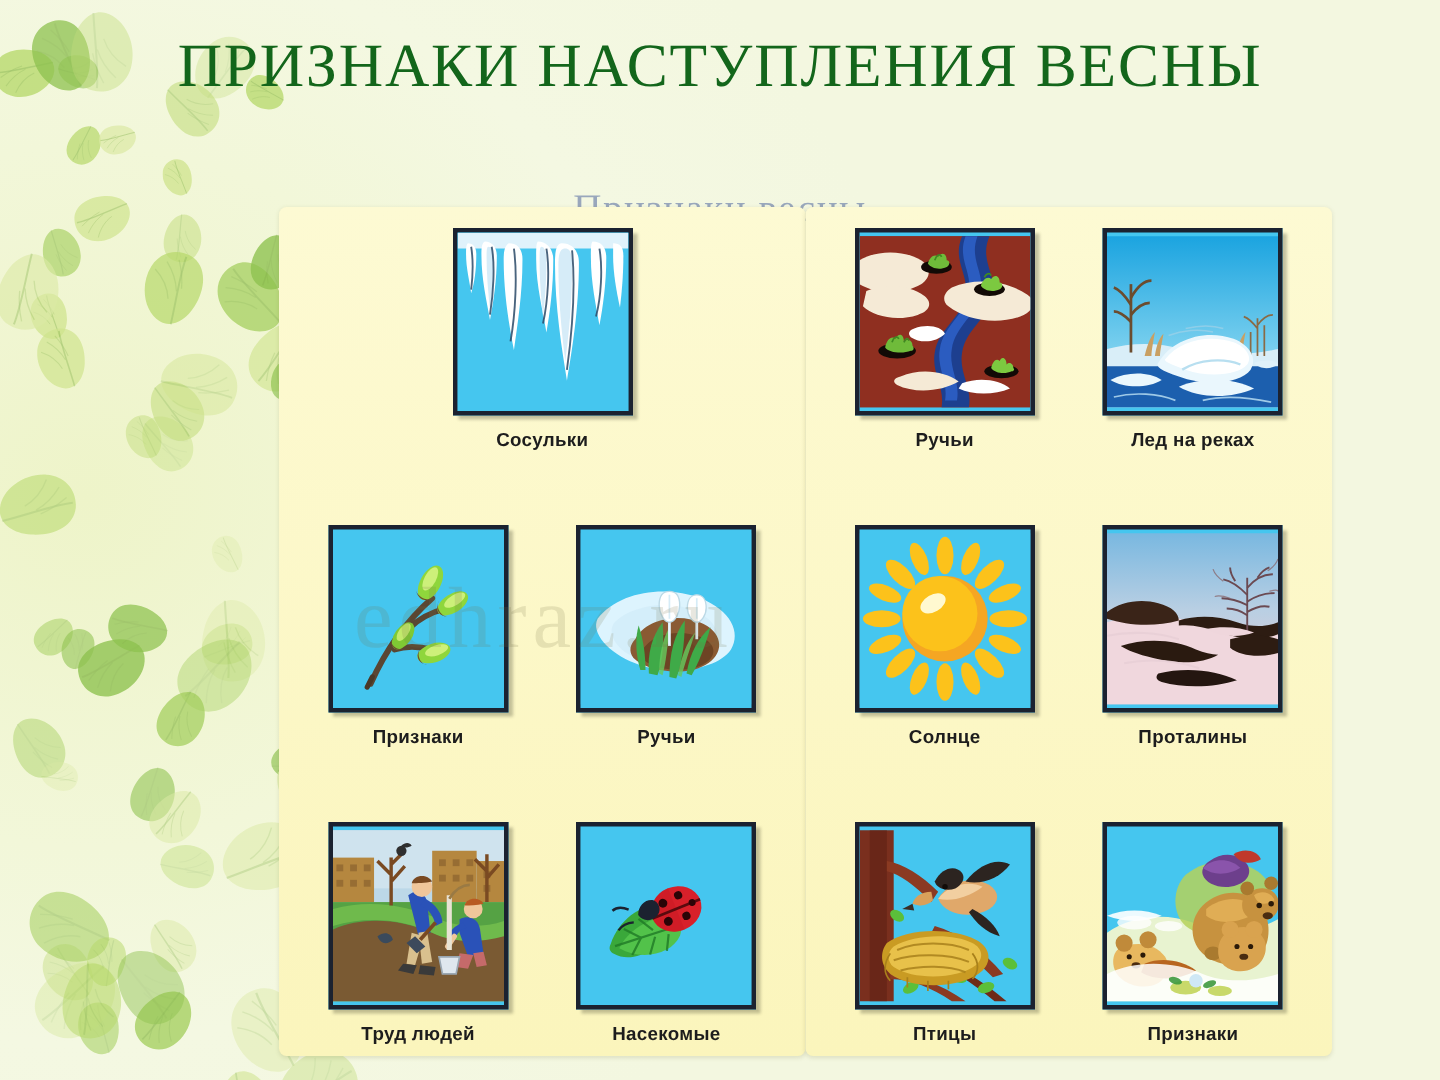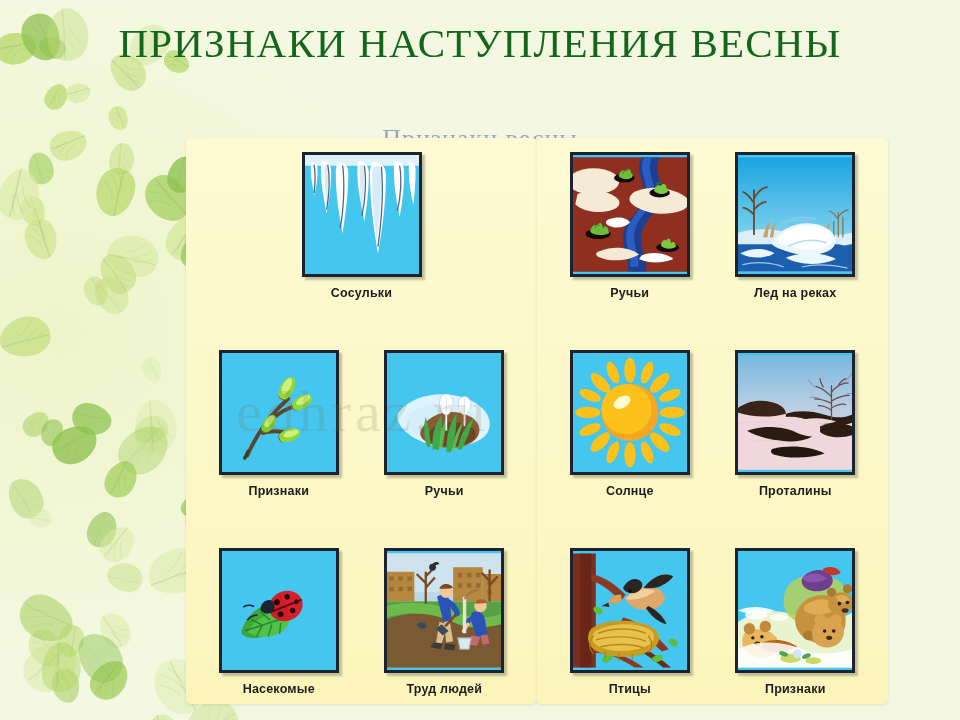--- a/index.html
+++ b/index.html
@@ -593,52 +593,20 @@
       </g>
     </svg>
           </div>
           <div class="caption">Ручьи</div>
         </div>
       </div>
       <div class="row">
         <div class="cell">
           <div class="frame">
     <svg viewBox="0 0 100 100">
-      <rect width="100" height="100" fill="#45c6ef"></rect>
-      <g transform="translate(50,56) rotate(-18)">
-        <path d="M-34 0c10-13 26-17 36-12 3 2 3 7 0 12-9 13-28 15-36 6-2-2-2-4 0-6z" fill="#3aa83a"></path>
-        <path d="M-30 4c10 11 28 13 36 4 3-4 3-9 0-11-10-6-28-2-36 7z" fill="#52c24a"></path>
-        <g stroke="#1f7a26" stroke-width="1.3" fill="none" opacity=".8">
-          <path d="M-32 2h34"></path>
-          <path d="M-24-6l8 8M-14-9l6 9M-4-10l4 9M-24 10l8-8M-14 13l6-9M-4 14l4-9"></path>
-        </g>
-      </g>
-      <g transform="translate(56,46) rotate(-22)">
-        <ellipse cx="0" cy="0" rx="15" ry="13" fill="#d8202a"></ellipse>
-        <path d="M-15 0c0-7 7-13 15-13v26c-8 0-15-6-15-13z" fill="#c2161f" opacity=".35"></path>
-        <path d="M-15 0h30" stroke="#5a0a0e" stroke-width="1.6"></path>
-        <g fill="#2b0407">
-          <circle cx="-6" cy="-6" r="2.6"></circle>
-                  <circle cx="4" cy="-7" r="2.4"></circle>
-          <circle cx="-7" cy="5" r="2.6"></circle>
-                  <circle cx="4" cy="6" r="2.4"></circle>
-          <circle cx="10" cy="0" r="2"></circle>
-        </g>
-        <path d="M-22-5c2-5 7-7 11-5 3 2 3 7 0 9-4 3-10 1-11-4z" fill="#1b2230"></path>
-        <g stroke="#1b2230" stroke-width="1.4" fill="none">
-          <path d="M-26-10c-3-3-6-4-9-3M-26-2c-3-1-7-1-10 1"></path>
-        </g>
-      </g>
-    </svg>
-          </div>
-          <div class="caption">Насекомые</div>
-        </div>
-        <div class="cell">
-          <div class="frame">
-    <svg viewBox="0 0 100 100">
       <rect width="100" height="100" fill="#bcd8e8"></rect>
       <rect width="100" height="34" fill="#cfe3ee"></rect>
       <g fill="#b5873f">
         <rect x="0" y="16" width="24" height="26"></rect>
         <rect x="58" y="12" width="26" height="30"></rect>
         <rect x="84" y="18" width="16" height="24"></rect>
       </g>
       <g fill="#8d6530" opacity=".75">
         <rect x="2" y="20" width="4" height="4"></rect>
                 <rect x="10" y="20" width="4" height="4"></rect>
@@ -691,20 +659,52 @@
       </g>
       <g>
         <path d="M68 38v32" stroke="#e8e3d4" stroke-width="3"></path>
         <path d="M68 40c4-6 8-8 12-8" stroke="#9a7a44" stroke-width="1.6" fill="none"></path>
         <path d="M62 74h12l-2 10H64z" fill="#dfe7ee" stroke="#9aa7b2"></path>
       </g>
       <path d="M26 62c4-3 8-2 9 2-3 3-7 3-9-2z" fill="#3a4a5c"></path>
     </svg>
           </div>
           <div class="caption">Труд людей</div>
+        </div>
+        <div class="cell">
+          <div class="frame">
+    <svg viewBox="0 0 100 100">
+      <rect width="100" height="100" fill="#45c6ef"></rect>
+      <g transform="translate(50,56) rotate(-18)">
+        <path d="M-34 0c10-13 26-17 36-12 3 2 3 7 0 12-9 13-28 15-36 6-2-2-2-4 0-6z" fill="#3aa83a"></path>
+        <path d="M-30 4c10 11 28 13 36 4 3-4 3-9 0-11-10-6-28-2-36 7z" fill="#52c24a"></path>
+        <g stroke="#1f7a26" stroke-width="1.3" fill="none" opacity=".8">
+          <path d="M-32 2h34"></path>
+          <path d="M-24-6l8 8M-14-9l6 9M-4-10l4 9M-24 10l8-8M-14 13l6-9M-4 14l4-9"></path>
+        </g>
+      </g>
+      <g transform="translate(56,46) rotate(-22)">
+        <ellipse cx="0" cy="0" rx="15" ry="13" fill="#d8202a"></ellipse>
+        <path d="M-15 0c0-7 7-13 15-13v26c-8 0-15-6-15-13z" fill="#c2161f" opacity=".35"></path>
+        <path d="M-15 0h30" stroke="#5a0a0e" stroke-width="1.6"></path>
+        <g fill="#2b0407">
+          <circle cx="-6" cy="-6" r="2.6"></circle>
+                  <circle cx="4" cy="-7" r="2.4"></circle>
+          <circle cx="-7" cy="5" r="2.6"></circle>
+                  <circle cx="4" cy="6" r="2.4"></circle>
+          <circle cx="10" cy="0" r="2"></circle>
+        </g>
+        <path d="M-22-5c2-5 7-7 11-5 3 2 3 7 0 9-4 3-10 1-11-4z" fill="#1b2230"></path>
+        <g stroke="#1b2230" stroke-width="1.4" fill="none">
+          <path d="M-26-10c-3-3-6-4-9-3M-26-2c-3-1-7-1-10 1"></path>
+        </g>
+      </g>
+    </svg>
+          </div>
+          <div class="caption">Насекомые</div>
         </div>
       </div>
     </div>
     <div class="panel">
       <div class="row">
         <div class="cell">
           <div class="frame">
     <svg viewBox="0 0 100 100">
       <rect width="100" height="100" fill="#8f2f20"></rect>
       <path d="M0 100V0h100v100z" fill="#8f2f20"></path>

